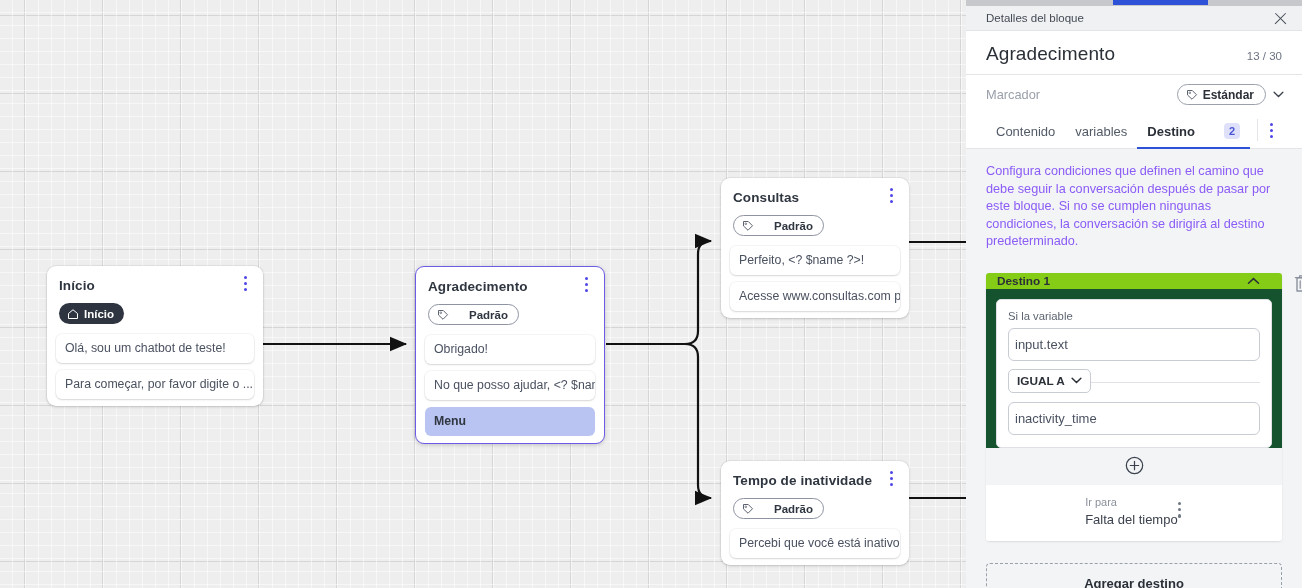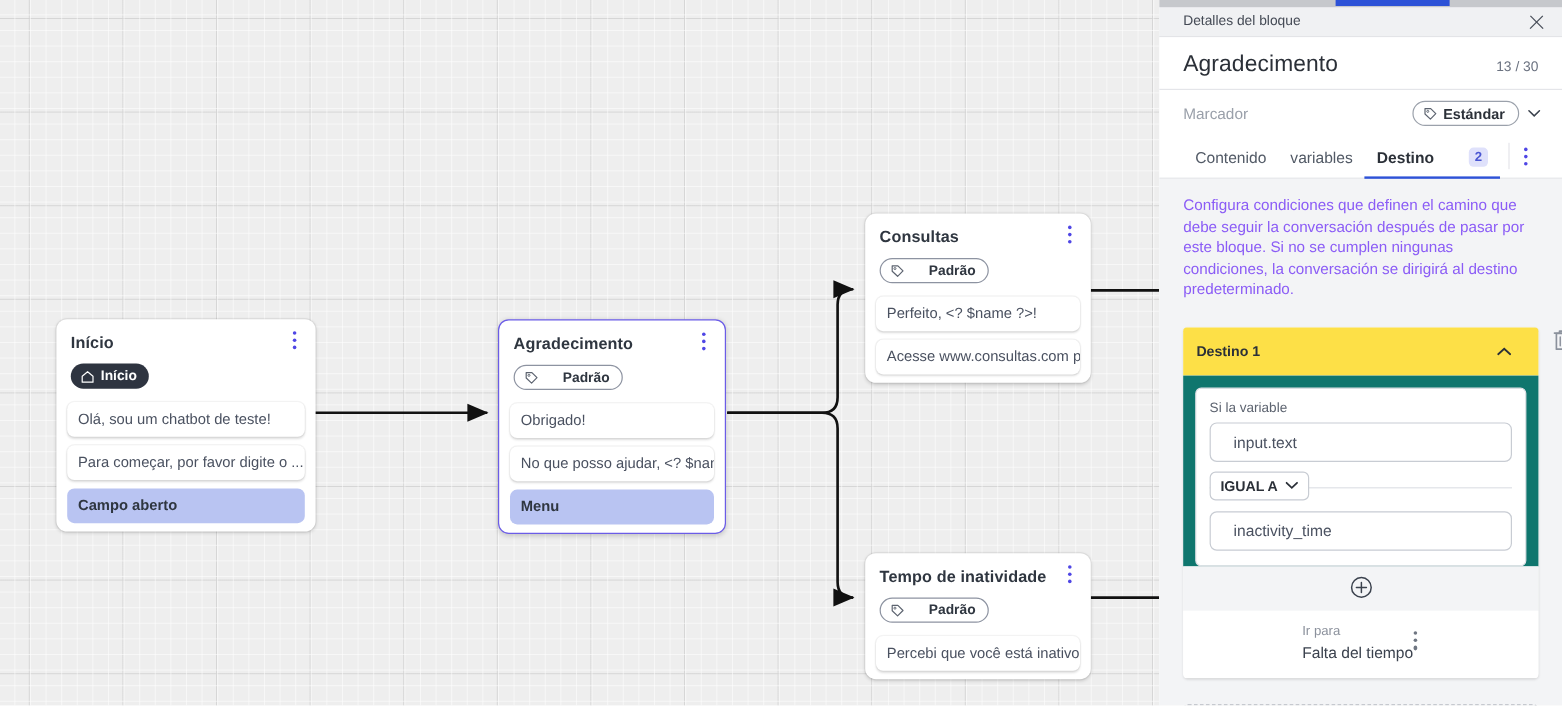--- a/index.html
+++ b/index.html
@@ -309,64 +309,64 @@
   }
 
   .dest-card {
     margin-top: 22px;
     background: #ffffff;
     border-radius: 4px;
     box-shadow: 0 1px 2px rgba(0,0,0,0.1);
     position: relative;
   }
   .dest-header {
-    background: #fde047;
-    height: 40px;
+    background: #84cc16;
+    height: 16px;
     display: flex;
     align-items: center;
     justify-content: space-between;
     padding: 0 22px 0 11px;
     border-radius: 3px 3px 0 0;
     cursor: pointer;
   }
   .dest-header .lbl {
     font-size: 11.8px;
     font-weight: 700;
     color: #2b3038;
   }
   .trash {
     position: absolute;
     right: -28px;
     top: 1px;
     width: 16px; height: 19px;
     cursor: pointer;
   }
   .cond-wrap {
-    background: #0f766e;
+    background: #14532d;
     padding: 10px 10px 0 10px;
   }
   .cond-box {
     background: #ffffff;
     border: 1px solid #dfe1e6;
     border-radius: 5px;
     padding: 10px 11px 12px 11px;
     position: relative;
   }
   .cond-box .cap {
     font-size: 11.3px;
     color: #5d6470;
     margin-bottom: 6px;
   }
   .field {
     border: 1px solid #c8ccd3;
     border-radius: 6px;
     height: 33px;
     display: flex;
     align-items: center;
-    padding: 0 19px;
+    padding: 0 6px;
     font-size: 13px;
     color: #4a5160;
     background: #ffffff;
     box-sizing: border-box;
   }
   .op-row {
     position: relative;
     height: 22px;
     margin: 10px 0 9px 0;
     display: flex;
@@ -486,21 +486,20 @@
         <div class="tag dark">
           <svg width="12" height="12" viewBox="0 0 24 24">
             <path d="M3 11 L12 3.5 L21 11 L21 21 L3 21 Z" fill="none" stroke="#ffffff" stroke-width="2" stroke-linejoin="round"></path>
           </svg>
           <span>Início</span>
         </div>
       </div>
       <div class="node-body">
         <div class="msg">Olá, sou um chatbot de teste!</div>
         <div class="msg">Para começar, por favor digite o ...</div>
-        <div class="msg highlight">Campo aberto</div>
       </div>
     </div>
 
     <div class="node selected" id="node-agradecimento">
       <div class="node-head">
         <div class="node-title">Agradecimento</div>
         <div class="node-menu">
             <i></i>
             <i></i>
             <i></i>

